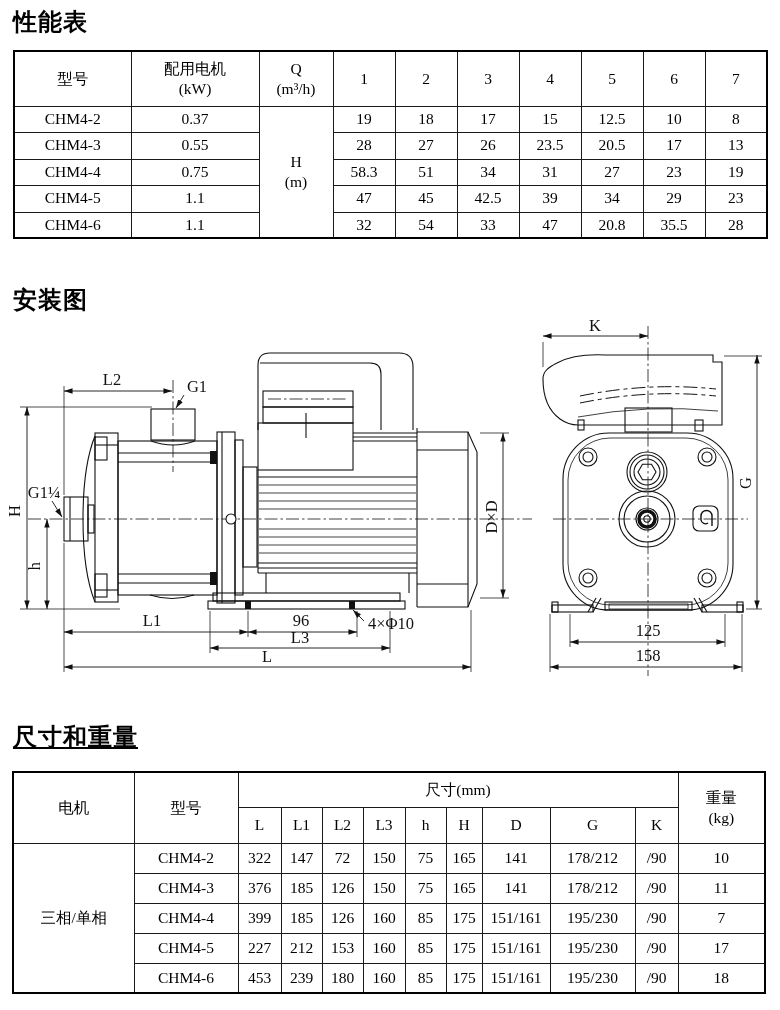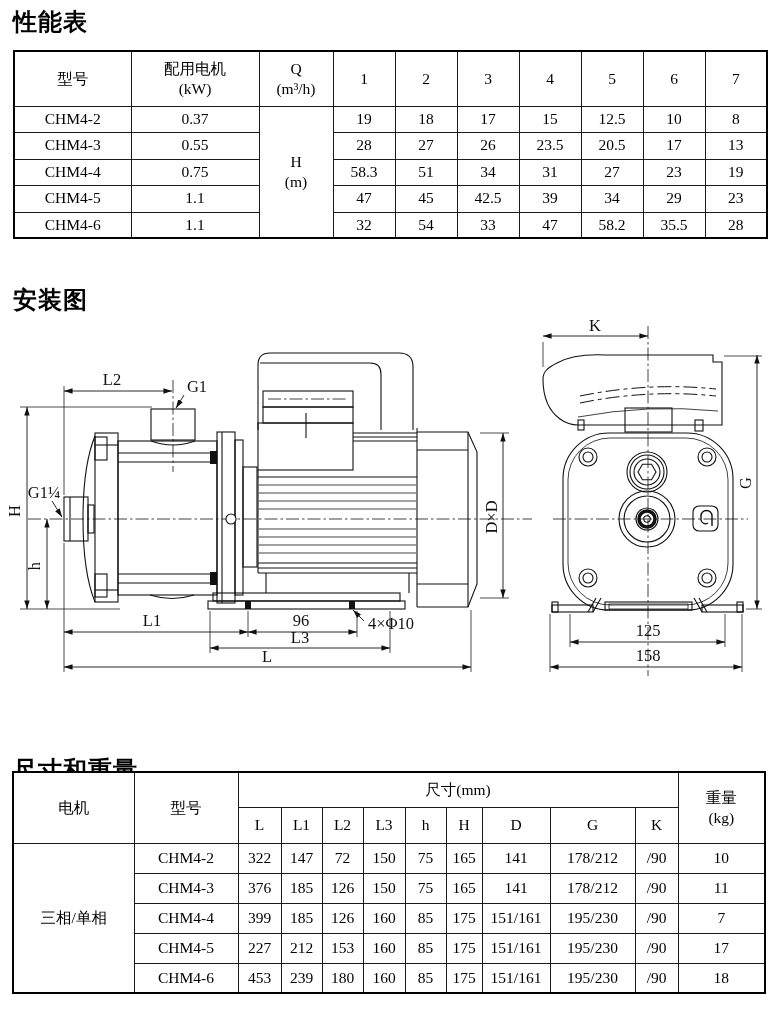--- a/index.html
+++ b/index.html
@@ -123,21 +123,21 @@
     <td>29</td>
     <td>23</td>
   </tr>
   <tr style="height:26px">
     <td>CHM4-6</td>
     <td>1.1</td>
     <td>32</td>
     <td>54</td>
     <td>33</td>
     <td>47</td>
-    <td>58.2</td>
+    <td>20.8</td>
     <td>35.5</td>
     <td>28</td>
   </tr>
   </tbody>
 </table>
 
 <div class="sec-title" style="top:284px;">安装图</div>
 
 <svg style="position:absolute;left:0;top:320px;" width="780" height="380" viewBox="0 0 780 380">
   <defs>
@@ -357,21 +357,21 @@
     <text class="lblm" x="391" y="309">4×Φ10</text>
     <text class="lblm" x="300" y="323">L3</text>
     <text class="lblm" x="267" y="342">L</text>
     <text class="lblm" x="595" y="11">K</text>
     <text class="lblm" transform="rotate(-90 751 163)" x="751" y="163">G</text>
     <text class="lblm" x="648" y="316">125</text>
     <text class="lblm" x="648" y="341">158</text>
   </g>
 </svg>
 
-<div class="sec-title" style="top:754px;">尺寸和重量</div>
+<div class="sec-title" style="top:721px;text-decoration:underline;">尺寸和重量</div>
 
 <table class="tbl" style="left:12px;top:771px;width:752px;">
   <colgroup>
     <col style="width:121px">
       <col style="width:104px">
     <col style="width:43px">
       <col style="width:41px">
       <col style="width:41px">
       <col style="width:42px">
     <col style="width:41px">

